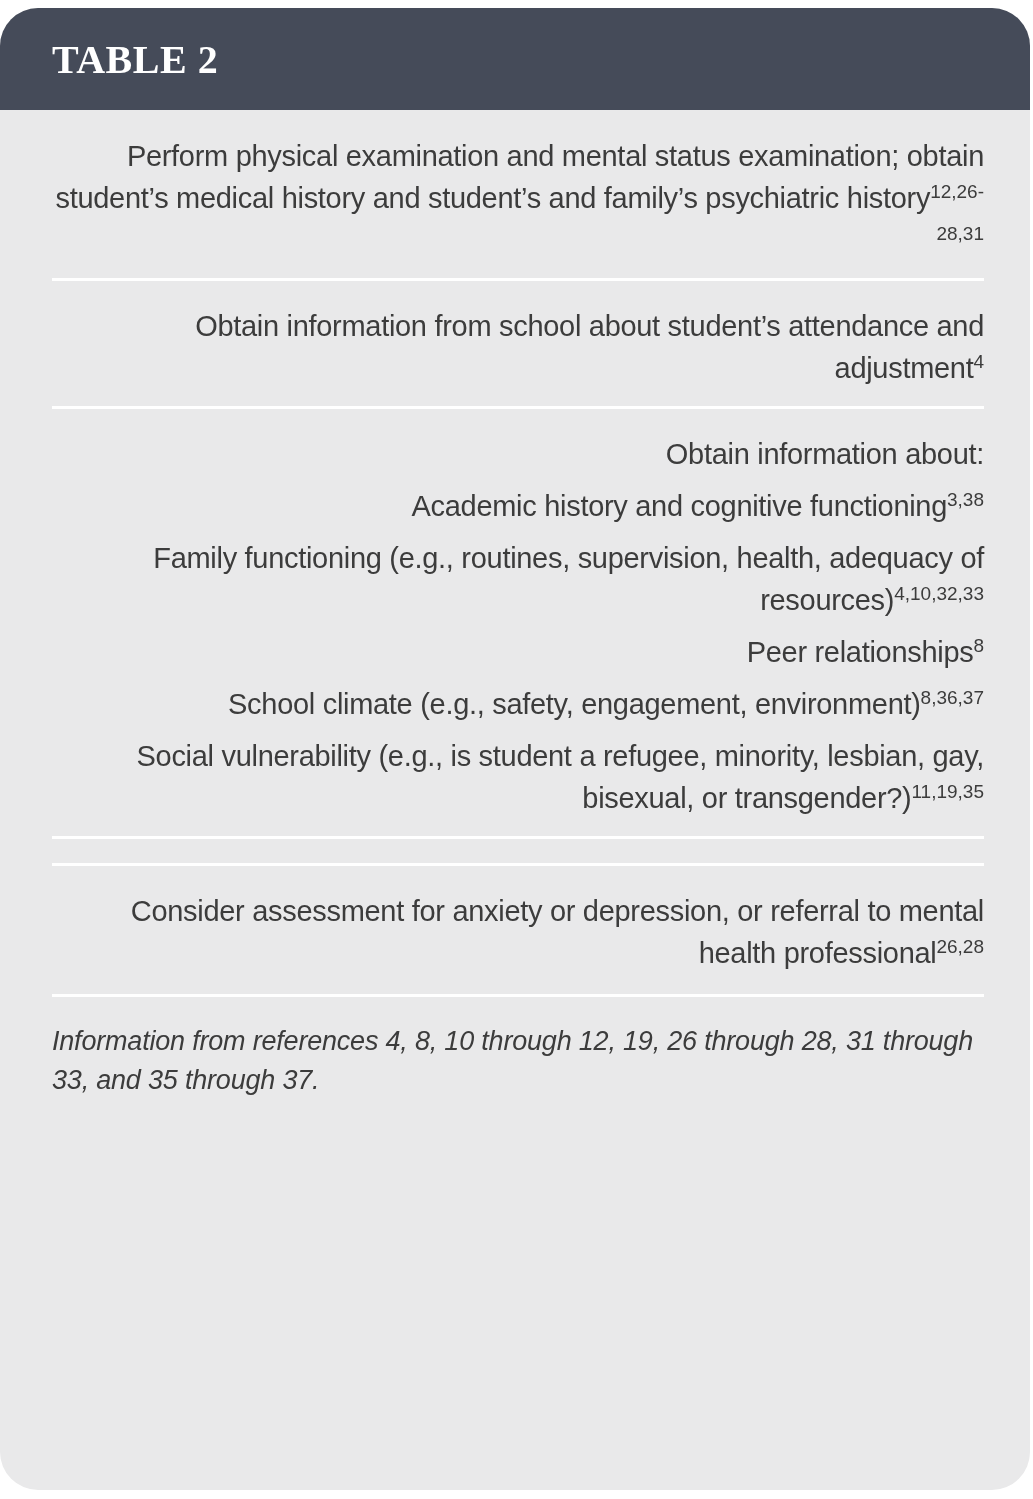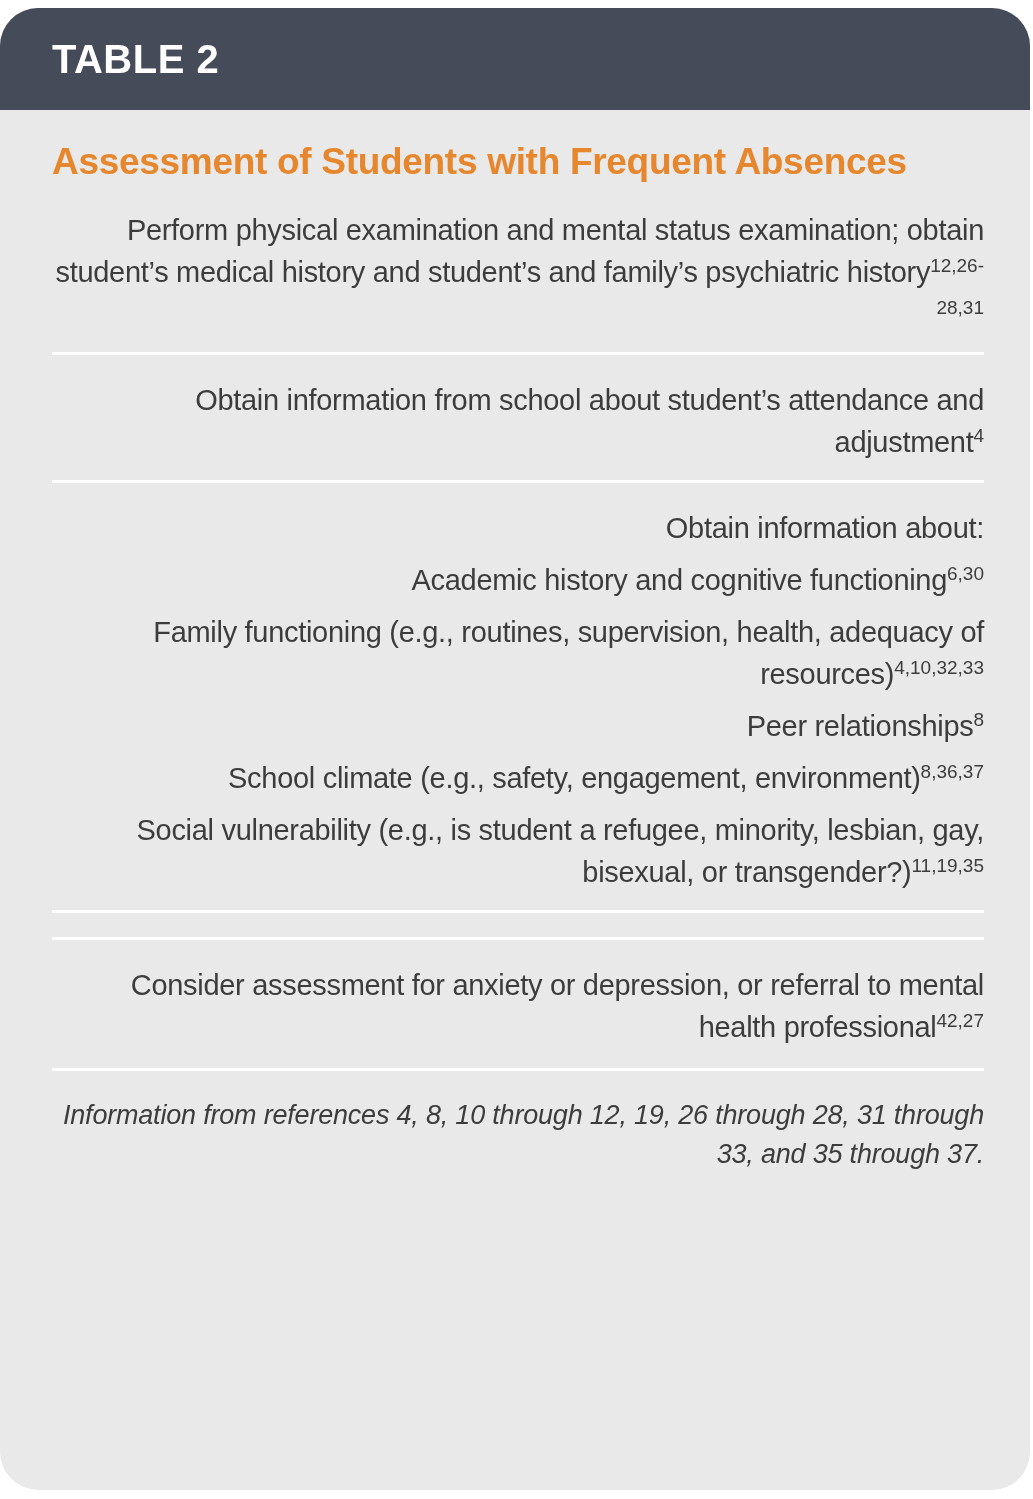--- a/index.html
+++ b/index.html
@@ -29,20 +29,21 @@
     height:102px;
     display:flex;
     align-items:center;
     padding:0 52px;
   }
   .table-label{
     color:#ffffff;
     font-size:40px;
     font-weight:bold;
     letter-spacing:0.5px;
+    font-family:Liberation Serif, serif;
   }
   .card-body{
     padding:25px 46px 0 52px;
     color:var(--text);
   }
   .table-title{
     color:var(--accent);
     font-size:37px;
     line-height:53px;
     font-weight:bold;
@@ -72,45 +73,43 @@
     top:-10px;
     vertical-align:baseline;
   }
   .url{ overflow-wrap:anywhere; word-break:break-all; }
   .footnote{
     font-style:italic;
     font-size:27px;
     line-height:39px;
     letter-spacing:-0.2px;
     color:var(--text);
-    text-align:right;
   }
 </style>
 </head>
 <body>
 
 <div class="card">
   <div class="card-header">
     <span class="table-label">TABLE 2</span>
   </div>
   <div class="card-body">
-    <h2 class="table-title">Assessment of Students with Frequent Absences</h2>
     <div id="rows">
         <p class="row">Perform physical examination and mental status examination; obtain student’s medical history and student’s and family’s psychiatric history<sup class="ref">12,26-28,31</sup></p>
         <div class="sep"></div>
         <p class="row">Obtain information from school about student’s attendance and adjustment<sup class="ref">4</sup></p>
         <div class="sep"></div>
         <p class="row">Obtain information about:</p>
         <div class="subitems">
-          <p class="subitem">Academic history and cognitive functioning<sup class="ref">6,30</sup></p>
+          <p class="subitem">Academic history and cognitive functioning<sup class="ref">3,38</sup></p>
           <p class="subitem">Family functioning (e.g., routines, supervision, health, adequacy of resources)<sup class="ref">4,10,32,33</sup></p>
           <p class="subitem">Peer relationships<sup class="ref">8</sup></p>
           <p class="subitem">School climate (e.g., safety, engagement, environment)<sup class="ref">8,36,37</sup></p>
           <p class="subitem">Social vulnerability (e.g., is student a refugee, minority, lesbian, gay, bisexual, or transgender?)<sup class="ref">11,19,35</sup></p>
         </div>
         <div class="sep"></div>
         <div class="sep"></div>
-        <p class="row">Consider assessment for anxiety or depression, or referral to mental health professional<sup class="ref">42,27</sup></p>
+        <p class="row">Consider assessment for anxiety or depression, or referral to mental health professional<sup class="ref">26,28</sup></p>
       </div>
     <div class="sep footnote-sep"></div>
     <p class="footnote">Information from references 4, 8, 10 through 12, 19, 26 through 28, 31 through 33, and 35 through 37.</p>
   </div>
 </div>
 
 </body></html>

